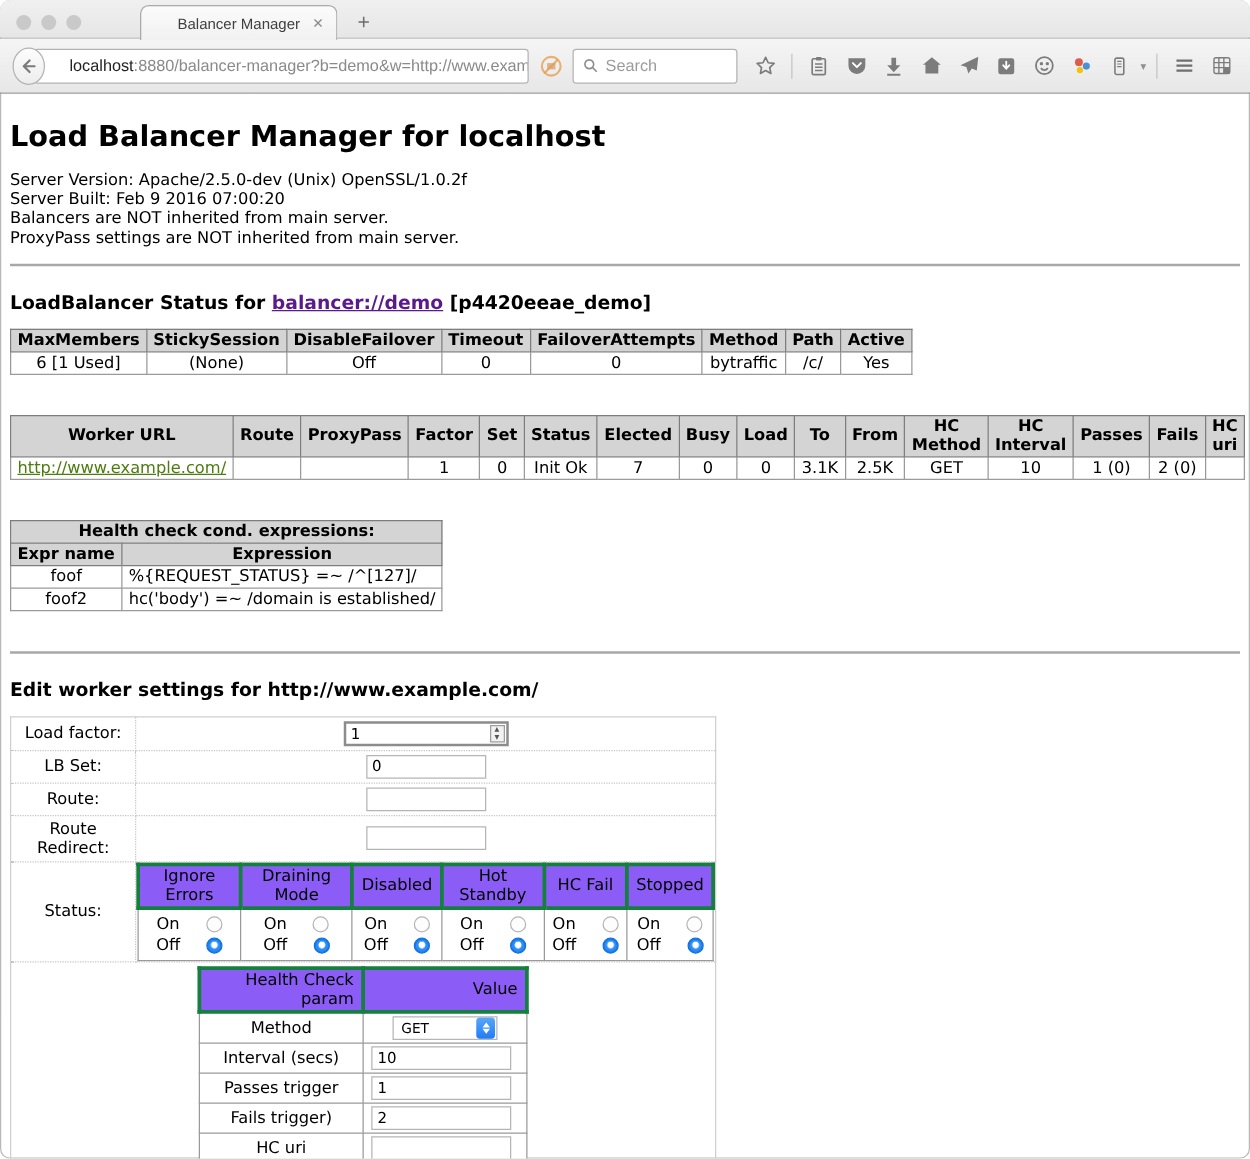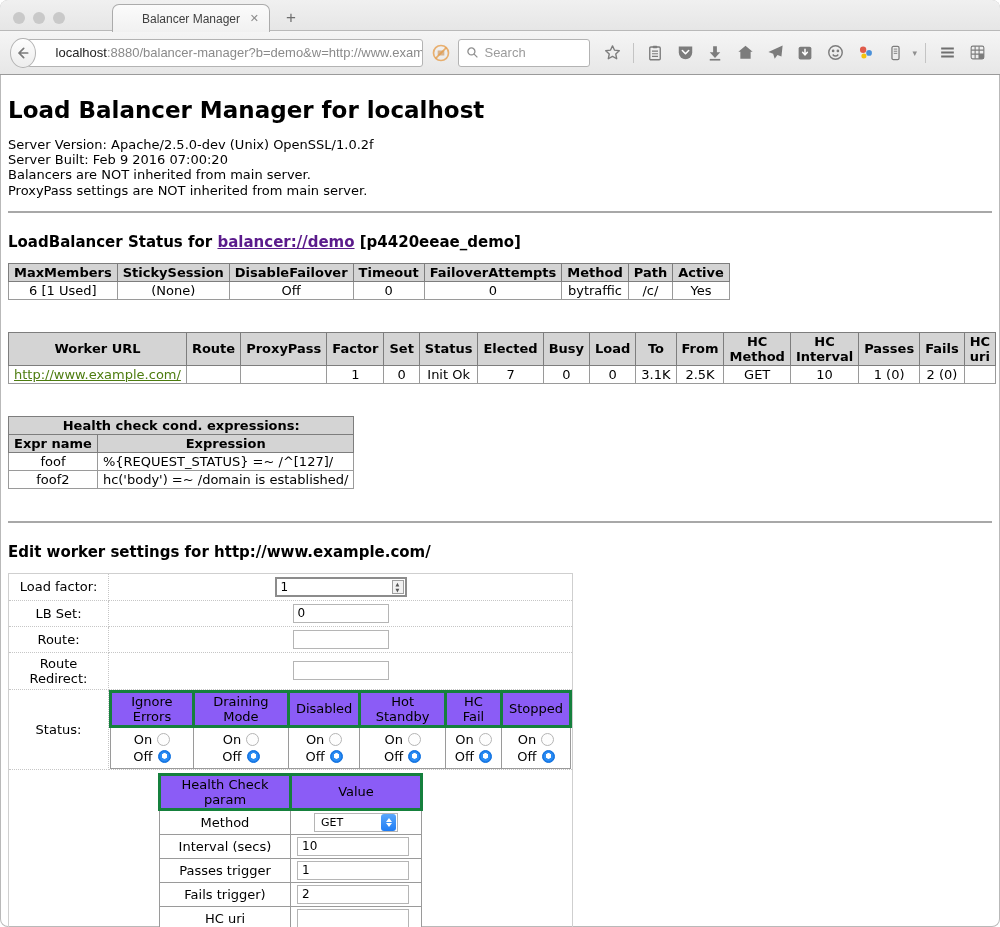--- a/index.html
+++ b/index.html
@@ -65,28 +65,28 @@
   .numwrap input { width:132px; height:20px; border:2px solid #8c8c8c; font-size:12px; padding:1px 16px 1px 4px;
                    font-family:"DejaVu Sans",sans-serif; }
   .spinner { position:absolute; right:3px; top:3px; width:12px; height:14px; border:1px solid #9e9e9e;
              background:#f2f2f2; font-size:5px; line-height:6px; color:#555; text-align:center; }
 
   table.inner { border-collapse:collapse; font-size:13px; }
   table.inner th { background:#8b5cf6; border:3px solid #15803d; font-weight:normal; padding:1px 6px; }
   table.inner td { border:1px solid #9a9a9a; padding:2px 6px; text-align:center; background:#fff; }
 
   .radiopair { display:flex; flex-direction:column; align-items:center; gap:2px; padding:2px 0; }
-  .radioline { display:flex; align-items:center; gap:5px; }
+  .radioline { display:flex; align-items:center; gap:21px; }
   .radio { width:13px; height:13px; border-radius:50%; border:1px solid #b5b5b5; background:#fdfdfd; display:inline-block; }
   .radio.on { border:1px solid #1272e0; background:radial-gradient(circle at 50% 45%, #ffffff 0 2.5px, #2a8cf4 3px);
               box-shadow:0 0 0 0.5px #1272e0 inset; }
 
   .hcwrap { margin:0 auto; width:265px; }
   table.hc { border-collapse:collapse; width:265px; }
-  table.hc th { width:50%; }
+  table.hc th { width:50%;text-align:right; }
   .selectbox { display:inline-flex; align-items:center; border:1px solid #b5b5b5; background:#fff; height:19px;
                position:relative; }
   .selectbox .val { font-size:11px; padding:0 6px; flex:1; text-align:left; }
   .selcap { width:15px; height:17px; margin:0; border-radius:3px; background:linear-gradient(#5aa7fb,#1f7cf5);
             display:flex; flex-direction:column; align-items:center; justify-content:center; gap:1px; margin-right:1px; }
   .selcap i { display:block; width:0; height:0; border-left:3px solid transparent; border-right:3px solid transparent; }
   .selcap i.up { border-bottom:4px solid #fff; }
   .selcap i.dn { border-top:4px solid #fff; }
 
   .submitrow td { border:1px dotted #c6c6c6; padding:4px 0; }

